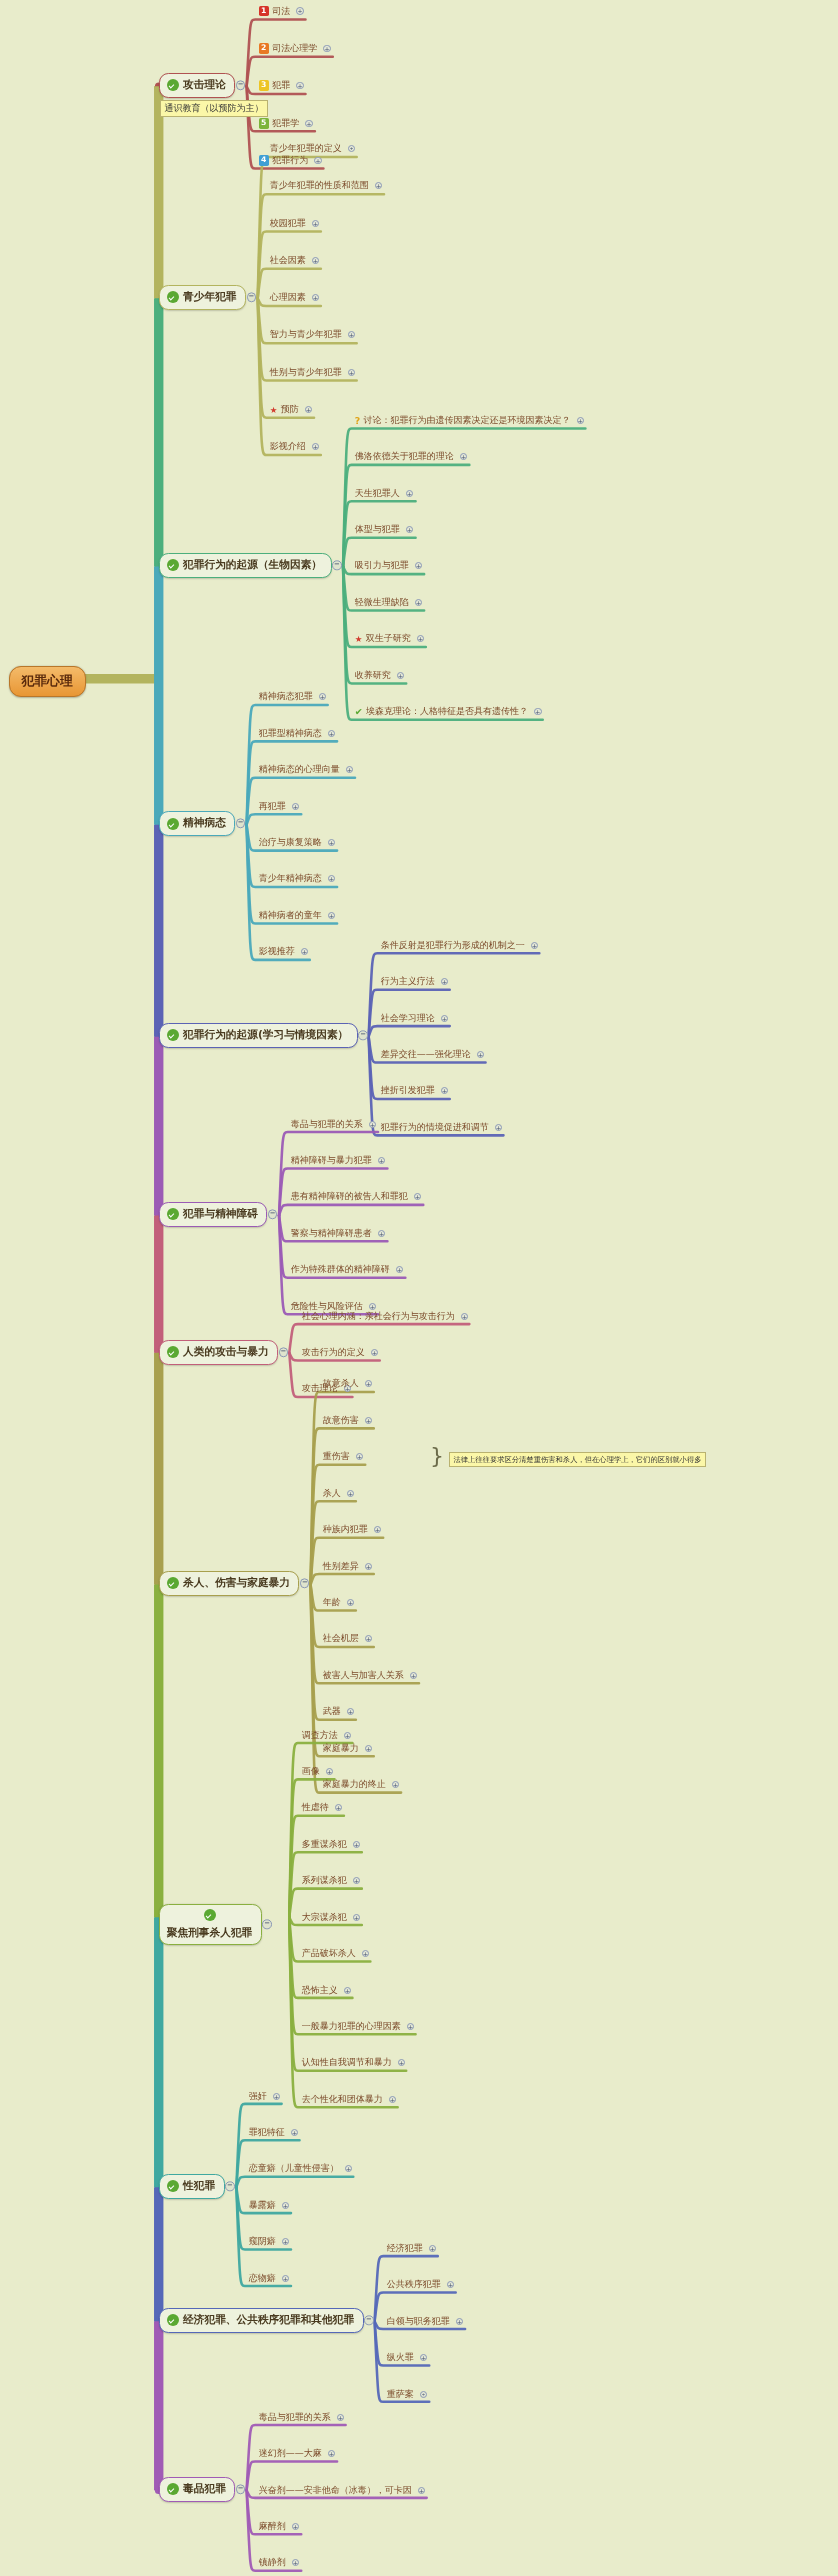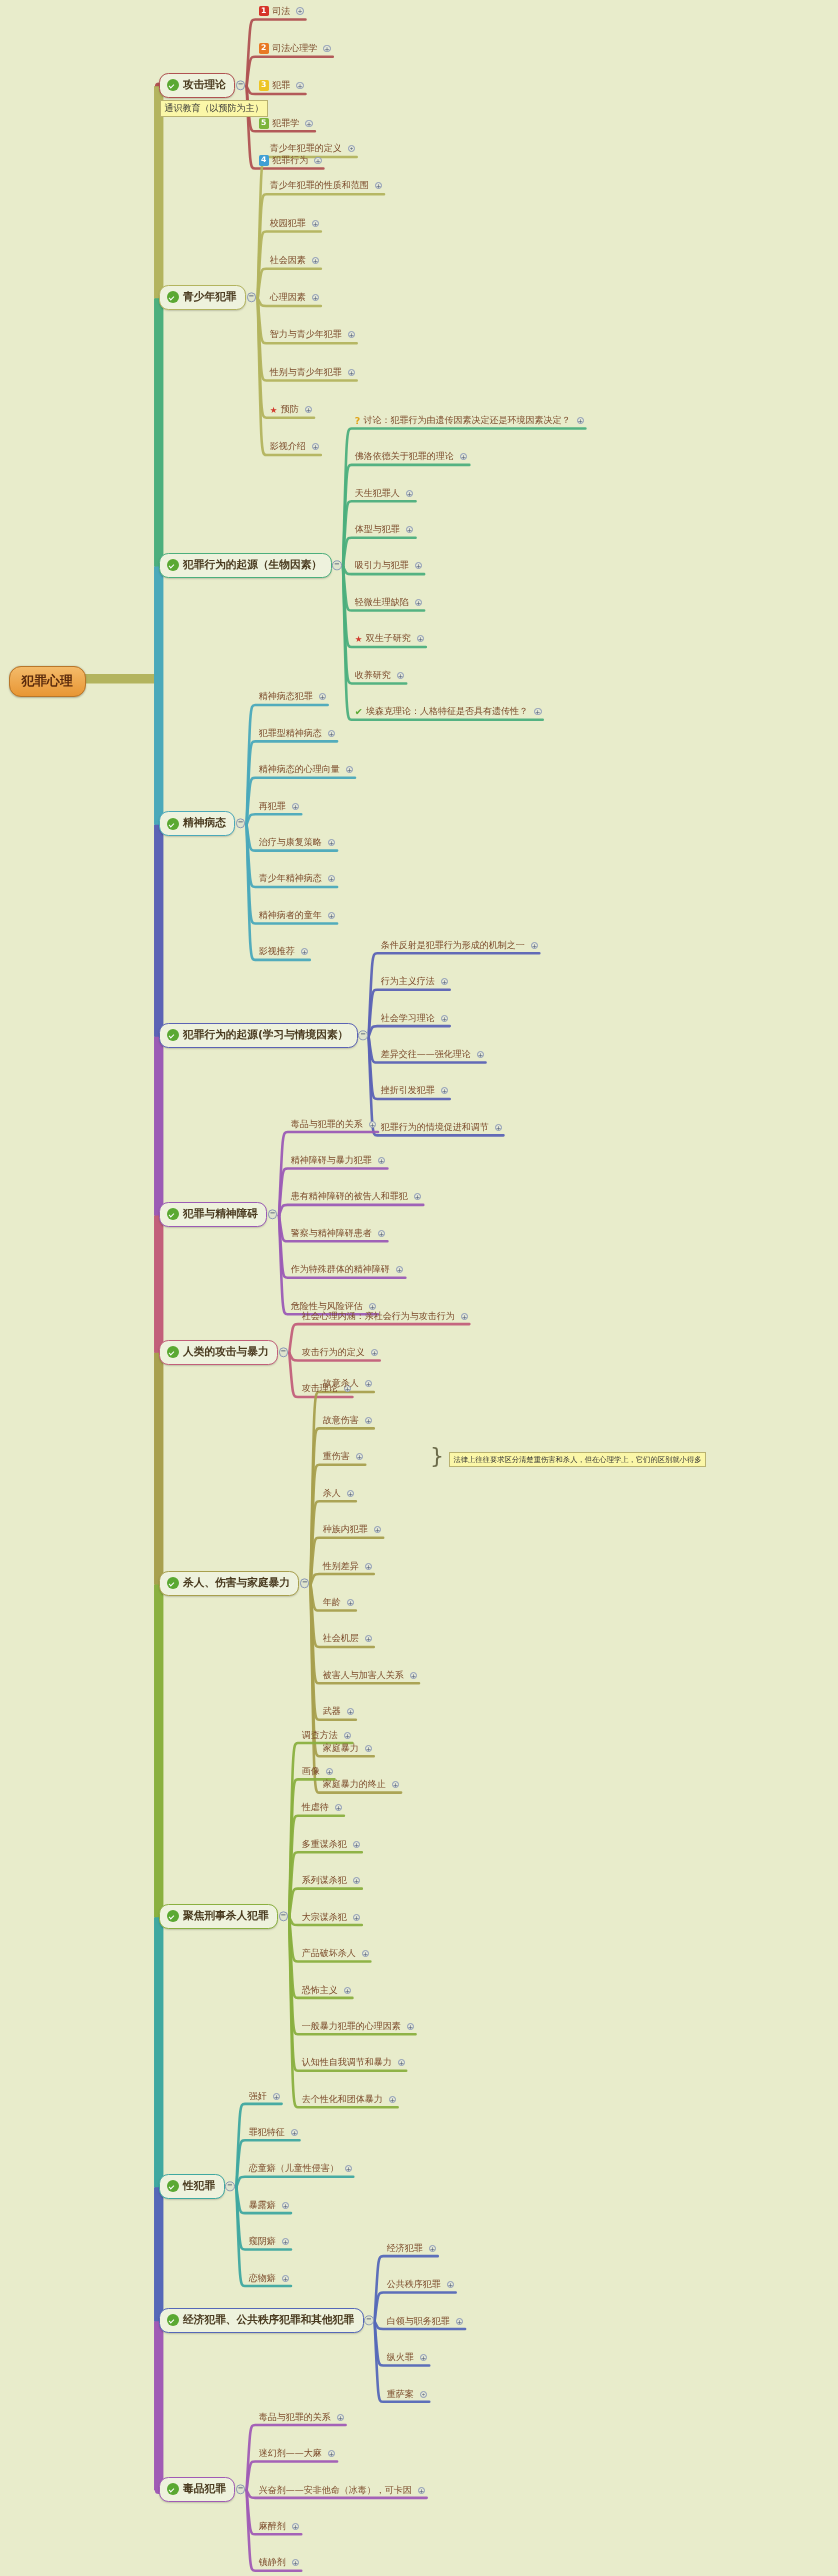--- a/index.html
+++ b/index.html
@@ -506,21 +506,21 @@
     <div class="leaf" style="left: 321px; top: 1742px;">
       <span>家庭暴力</span>
       <span class="plus">+</span>
     </div>
     <div class="leaf" style="left: 321px; top: 1778px;">
       <span>家庭暴力的终止</span>
       <span class="plus">+</span>
     </div>
     <div class="callout" style="left: 449px; top: 1452px;">法律上往往要求区分清楚重伤害和杀人，但在心理学上，它们的区别就小得多</div>
     <div class="brace" style="left: 430px; top: 1445px;">}</div>
-    <div class="l1" style="left: 159px; border-color: rgb(138, 176, 63); top: 1904px;">
+    <div class="l1" style="left: 159px; border-color: rgb(138, 176, 63); top: 1904px; flex-direction: column;">
       <span class="tick"></span>
       <span>聚焦刑事杀人犯罪</span>
       <span class="collapse">−</span>
     </div>
     <div class="leaf" style="left: 300px; top: 1729px;">
       <span>调查方法</span>
       <span class="plus">+</span>
     </div>
     <div class="leaf" style="left: 300px; top: 1765px;">
       <span>画像</span>

